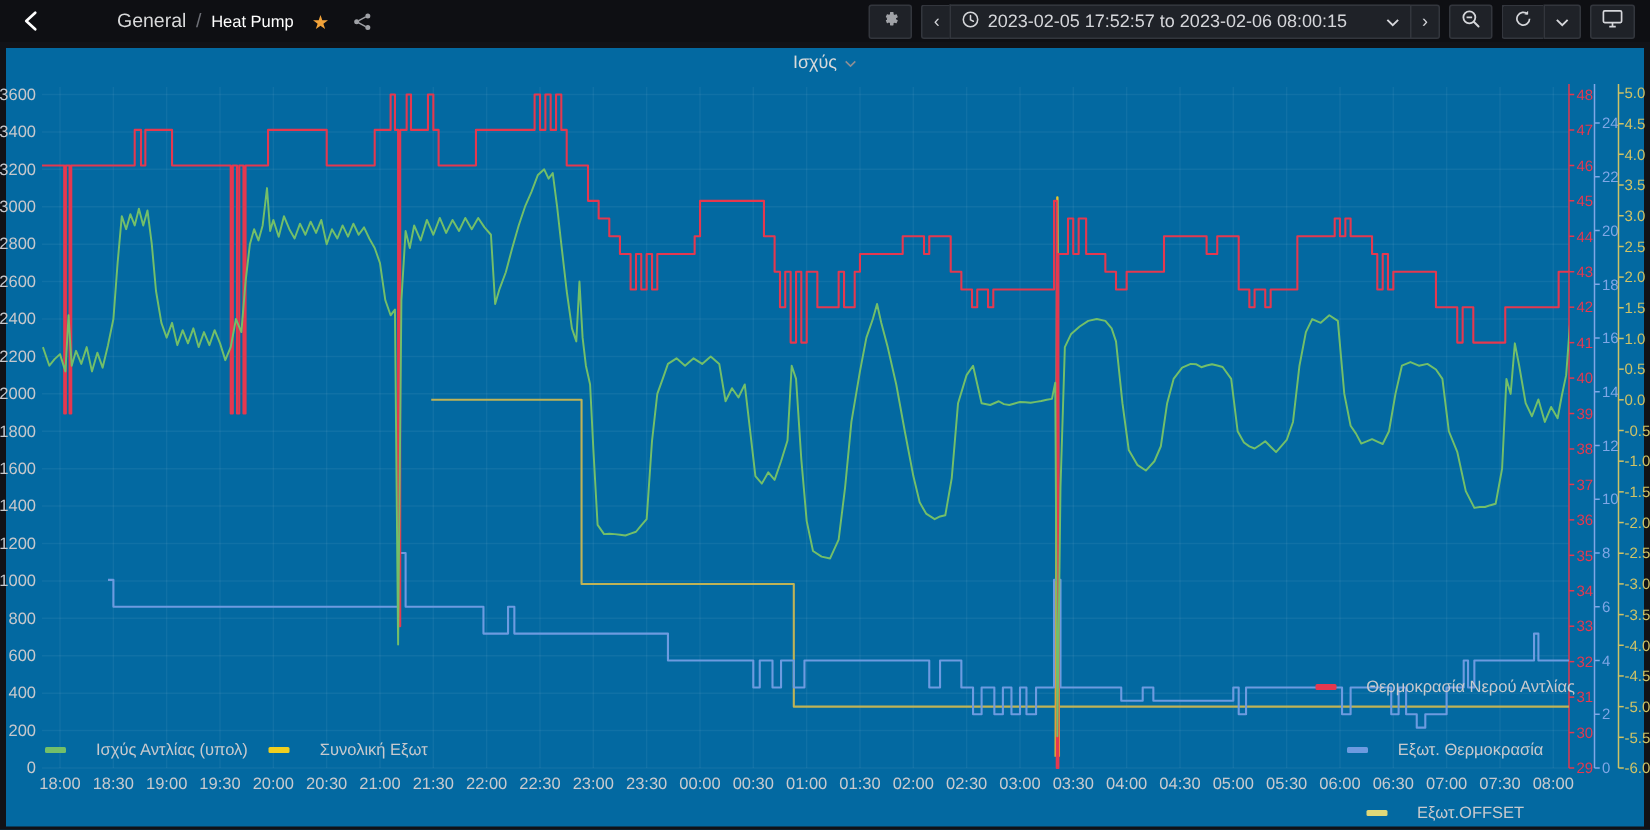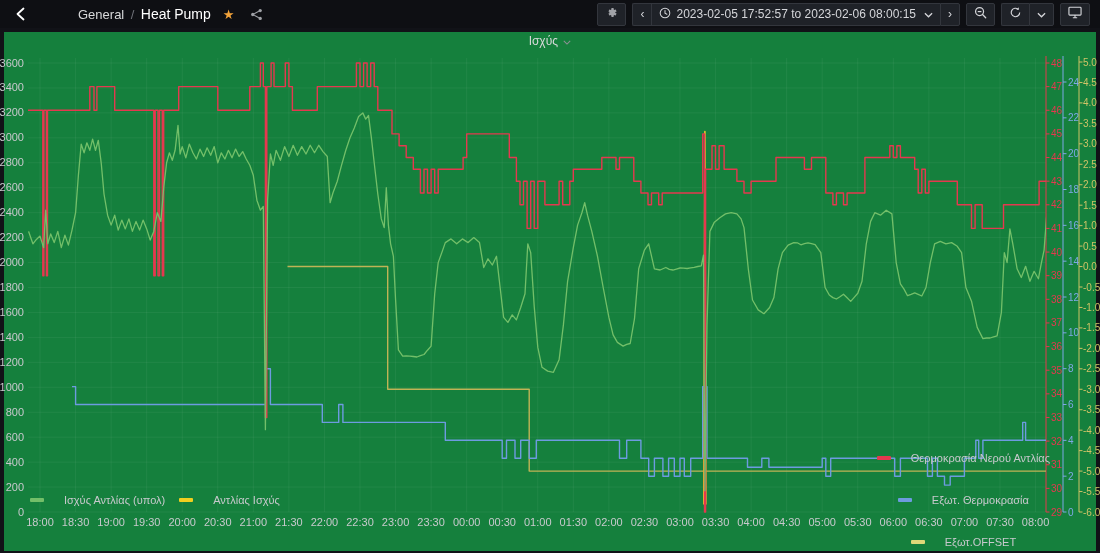--- a/index.html
+++ b/index.html
@@ -3,34 +3,34 @@
 <meta charset="utf-8">
 <style>
   html,body{margin:0;padding:0;background:#111217;font-family:"Liberation Sans",sans-serif;}
   #app{position:relative;width:1100px;height:553px;background:#111217;overflow:hidden;}
   
   #navbar{position:absolute;left:0;top:0;width:1100px;height:28px;background:#0e0f13;display:flex;align-items:center;}
   .nav-left{display:flex;align-items:center;gap:8px;padding-left:10px;}
   .back-btn{width:22px;height:22px;display:flex;align-items:center;justify-content:center;cursor:pointer;}
   .crumb{font-size:13px;color:#d8d9da;margin-left:38px;}
   .crumb-sep{font-size:13px;color:#6e7077;margin:0 2px;}
-  .crumb-page{font-size:14px;color:#ffffff;}
+  .crumb-page{font-size:11px;color:#ffffff;}
   .star{color:#f2a33a;font-size:13px;margin-left:4px;}
   .share-ic{margin-left:8px;display:flex;align-items:center;}
   .nav-right{margin-left:auto;display:flex;align-items:center;gap:6px;padding-right:10px;}
   .btn{height:23px;background:#1f2228;border:1px solid #33363d;border-radius:2px;color:#d5d6da;
        display:flex;align-items:center;justify-content:center;font-size:12px;padding:0 7px;box-sizing:border-box;cursor:pointer;}
   .btn-group{display:flex;align-items:center;}
   .btn-group .btn{border-radius:0;border-right-width:0;}
   .btn-group .btn:first-child{border-radius:2px 0 0 2px;}
   .btn-group .btn:last-child{border-radius:0 2px 2px 0;border-right-width:1px;}
-  .time-text{white-space:nowrap;margin:0 6px 0 5px;}
+  .time-text{white-space:nowrap;margin:0 24px 0 5px;}
   .caret{display:inline-block;margin-left:2px;}
   
-  #panel{position:absolute;left:4px;top:32px;width:1092px;height:519px;background:#15803d;}
+  #panel{position:absolute;left:4px;top:32px;width:1092px;height:519px;background:#0369a1;}
   #panel-title{position:absolute;left:0;top:2px;width:100%;text-align:center;font-size:12px;color:#d8d9da;cursor:pointer;}
   #panel-title .caret{color:#8e8f94;}
   #chart-svg{position:absolute;left:-4px;top:0;}
   
   #legend{position:absolute;left:26px;right:46px;bottom:3px;display:flex;align-items:center;font-size:11px;color:#c8c9cd;}
   .lg-group{display:flex;align-items:center;gap:14px;}
   .lg-right{margin-left:auto;flex-direction:column;}
   .lg-item{display:flex;align-items:center;gap:20px;cursor:pointer;white-space:nowrap;margin-top:16px;}
   .lg-swatch{width:14px;height:4px;border-radius:1px;display:inline-block;}
 </style>
@@ -373,21 +373,21 @@
         <path d="M28.6,231.4L32.9,243.8L36.4,239.4L40.0,236.1L43.6,247.6L45.7,210.2L47.8,243.8L50.7,233.9L54.2,242.6L57.8,231.4L61.3,247.6L64.9,235.1L68.4,245.1L72.0,230.1L75.6,212.7L78.4,175.3L81.2,144.1L84.1,152.8L86.9,142.8L89.8,150.3L92.6,139.1L95.5,150.3L98.3,140.3L101.2,162.8L104.0,194.0L107.6,215.2L111.1,225.1L114.7,215.2L118.2,230.1L121.8,220.1L125.3,228.9L128.9,218.9L132.4,231.4L136.0,221.4L139.6,230.1L143.1,220.1L146.7,228.9L150.2,240.1L153.8,231.4L157.3,212.7L160.9,221.4L163.7,187.7L166.6,162.8L169.4,152.8L172.3,160.3L175.1,150.3L178.0,125.4L180.1,154.0L182.2,146.6L185.8,157.8L189.3,144.1L192.9,152.8L196.4,159.0L200.0,149.1L203.6,156.5L207.1,147.8L210.7,155.3L214.2,146.6L217.8,162.8L221.3,152.8L224.9,159.0L228.4,150.3L232.0,157.8L235.6,149.1L239.1,156.5L242.7,151.6L246.2,159.0L249.8,165.3L253.3,175.3L256.9,200.2L260.4,210.2L263.3,206.4L265.4,429.7L267.6,200.2L270.4,154.0L273.2,165.3L276.1,150.3L280.4,160.3L284.6,146.6L288.9,156.5L293.2,145.3L297.4,155.3L301.7,146.6L306.0,154.0L310.2,145.3L314.5,152.8L318.8,145.3L323.0,151.6L327.3,156.5L330.1,202.7L333.0,192.7L337.2,181.5L341.5,165.3L345.8,150.3L350.0,137.8L354.3,127.9L358.6,116.6L362.8,112.9L365.7,119.1L368.5,115.4L371.4,137.8L374.2,162.8L377.8,194.0L381.3,218.9L384.2,227.6L386.3,187.7L388.4,225.1L390.6,243.8L393.4,256.3L395.6,300.0L398.4,349.9L402.7,356.1L406.2,355.8L409.8,356.1L413.3,356.5L416.9,357.0L420.4,355.7L424.0,354.5L427.5,350.2L431.1,346.1L434.7,293.7L438.2,262.6L441.8,252.6L445.3,242.6L451.0,238.9L456.7,243.8L462.4,238.9L468.1,242.6L473.8,237.6L479.5,242.6L483.7,267.5L488.0,258.8L492.3,265.0L496.5,256.3L499.4,281.3L503.6,317.4L507.9,322.4L512.2,314.9L516.4,319.9L520.7,307.5L525.0,293.7L527.8,243.8L530.7,252.6L534.2,306.2L537.8,347.4L542.0,367.3L547.7,371.1L553.4,372.3L559.1,359.8L563.4,324.9L567.6,281.3L573.3,247.6L577.6,225.1L581.9,212.7L584.7,202.7L587.5,215.2L591.8,231.4L597.5,256.3L603.2,287.5L608.9,317.4L613.1,334.9L617.4,342.4L623.1,346.1L626.7,344.3L630.2,343.5L634.5,318.7L638.7,268.8L644.4,250.1L648.7,243.8L654.4,268.8L660.1,270.0L665.8,267.5L669.3,269.4L672.9,270.0L676.4,269.0L680.0,268.0L683.5,268.2L687.1,268.5L690.7,267.9L694.2,267.3L697.8,266.5L701.3,265.9L703.5,255.1L704.9,490.8L707.0,324.9L709.9,231.4L714.1,222.6L719.8,217.7L725.5,213.9L731.2,212.7L736.9,213.9L741.1,218.9L744.0,227.6L748.3,268.8L752.5,300.0L758.2,309.9L763.9,313.7L769.6,307.5L773.9,297.5L778.1,268.8L782.4,252.6L788.1,245.1L793.8,242.6L797.3,242.8L800.9,244.8L804.4,243.7L808.0,242.8L811.5,243.7L815.1,244.7L820.8,252.6L825.1,287.5L829.3,295.0L832.9,297.6L836.4,299.0L840.0,296.7L843.5,294.2L847.1,297.8L850.7,301.4L854.2,297.4L857.8,293.3L862.0,281.3L866.3,243.8L870.6,221.4L874.8,212.7L880.5,215.2L886.2,210.2L891.9,213.9L896.2,262.6L900.4,283.8L904.0,289.1L907.5,295.7L911.1,294.3L914.7,292.8L918.2,294.4L921.8,296.0L926.0,287.5L930.3,262.6L934.6,243.8L940.3,241.4L945.9,243.8L951.6,242.6L957.3,246.3L961.6,252.6L965.9,287.5L971.5,301.2L977.2,327.4L982.9,338.6L986.5,338.0L990.0,338.0L993.6,336.8L997.1,335.8L1001.4,312.4L1004.3,252.6L1007.1,262.6L1009.9,228.9L1012.8,243.8L1017.1,268.8L1021.3,277.5L1025.6,266.3L1029.9,281.3L1034.1,271.3L1038.4,278.8L1041.2,263.8L1044.1,250.1L1046.9,212.7" fill="none" stroke="#73bf69" stroke-width="1.3" clip-path="url(#plotclip)" stroke-linejoin="round"></path>
       </svg>
     <div id="legend">
       <div class="lg-group" id="legend-left">
           <div class="lg-item">
             <span class="lg-swatch" style="background: rgb(115, 191, 105);"></span>
             <span>Ισχύς Αντλίας (υπολ)</span>
           </div>
           <div class="lg-item">
             <span class="lg-swatch" style="background: rgb(240, 207, 31);"></span>
-            <span>Αντλίας Ισχύς</span>
+            <span>Συνολική Εξωτ</span>
           </div>
         </div>
       <div class="lg-group lg-right" id="legend-right">
           <div class="lg-item">
             <span class="lg-swatch" style="background: rgb(229, 56, 79);"></span>
             <span>Θερμοκρασία Νερού Αντλίας</span>
           </div>
           <div class="lg-item">
             <span class="lg-swatch" style="background: rgb(109, 155, 224);"></span>
             <span>Εξωτ. Θερμοκρασία</span>

